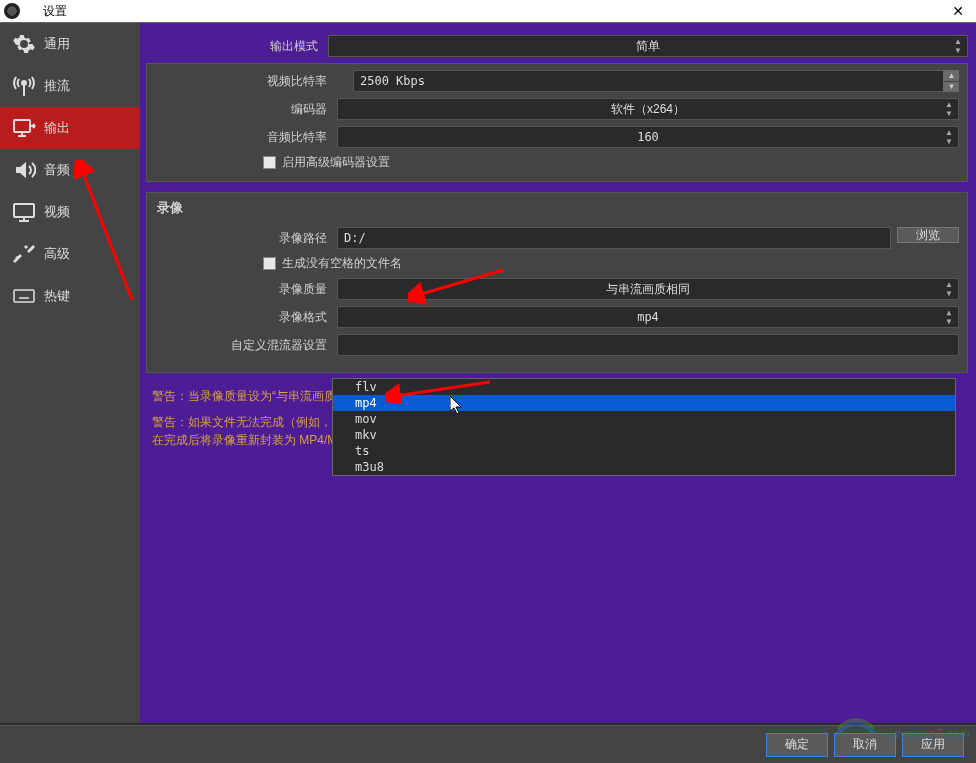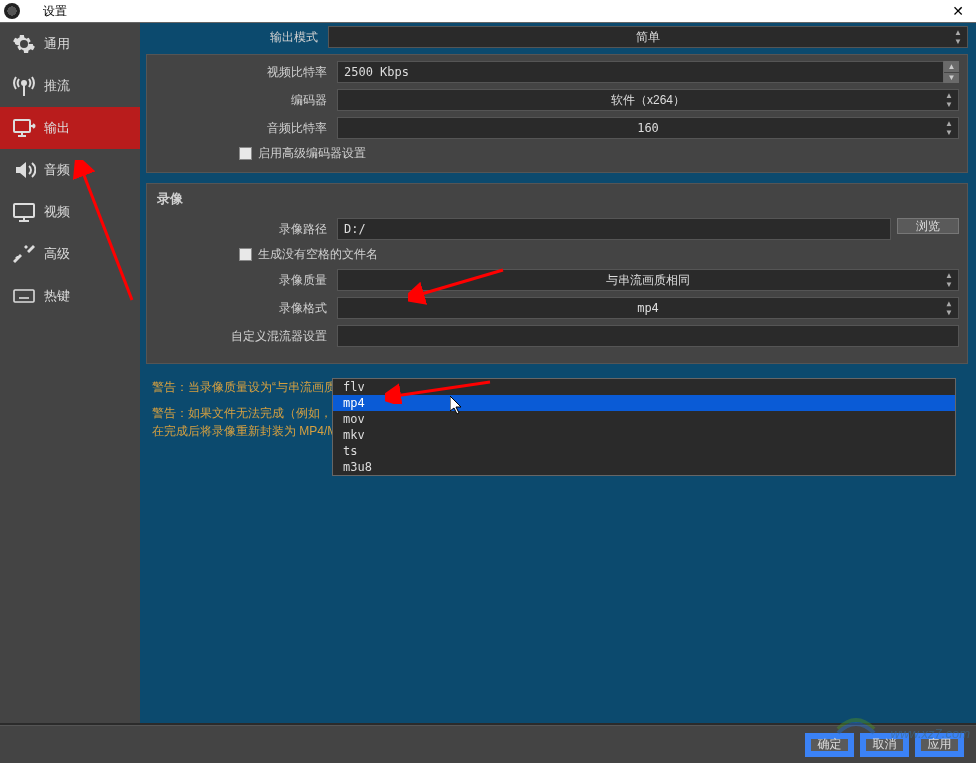--- a/index.html
+++ b/index.html
@@ -7,44 +7,44 @@
 .titlebar { height: 23px; background: #fff; display: flex; align-items: center; padding: 0 4px; border-bottom: 1px solid #666; }
 .titlebar .obs-icon { width: 16px; height: 16px; background: radial-gradient(circle at 50% 50%, #555 40%, #222 42%); border-radius: 50%; position: relative; }
 .titlebar .title-text { color: #000; margin-left: 23px; font-size: 12px; }
 .titlebar .close { margin-left: auto; color: #000; font-size: 14px; padding: 0 8px; cursor: pointer; }
 .body-wrap { display: flex; height: 700px; background: #444444; }
 .sidebar { width: 140px; background: #444444; }
 .sidebar-item { display: flex; align-items: center; height: 42px; padding-left: 10px; color: #ddd; cursor: pointer; }
 .sidebar-item.active { background: #b91c1c; }
 .sidebar-item .s-icon { width: 28px; height: 28px; display: flex; align-items: center; justify-content: center; }
 .sidebar-item .s-label { margin-left: 6px; font-size: 13px; }
-.main { flex: 1; background: #0c4a6e; padding: 3px 8px 0 6px; overflow: hidden; position: relative; }
+.main { flex: 1; background: #4c1d95; padding: 12px 8px 0 6px; overflow: hidden; position: relative; }
 .row { display: flex; align-items: center; margin-bottom: 6px; }
 .row-label { width: 182px; text-align: right; padding-right: 10px; color: #d0d0d0; font-size: 12px; }
 .field { flex: 1; }
 .select-box { background: #2a2a2a; border: 1px solid #555; height: 22px; display: flex; align-items: center; padding: 0 6px; color: #ddd; position: relative; justify-content: center; }
 .spin { width: 16px; background: #555; display: flex; flex-direction: column; border-left: 1px solid #666; }
 .spin-wrap { display: flex; height: 22px; }
-.spin-input { flex: 1; background: #2a2a2a; border: 1px solid #555; border-right: none; padding: 0 6px; color: #ddd; display: flex; align-items: center; }
+.spin-input { flex: 1; background: #2a2a2a; border: 1px solid #555; border-right: none; padding: 0 6px; color: #ddd; display: flex; align-items: center; margin-left: 16px; }
 .spin-btn { flex: 1; display: flex; align-items: center; justify-content: center; background: #6a6a6a; font-size: 8px; color: #ccc; }
 .spin-btn + .spin-btn { border-top: 1px solid #444; }
 .arrows { position: absolute; right: 2px; top: 2px; bottom: 2px; width: 14px; display: flex; flex-direction: column; align-items: center; justify-content: center; color: #aaa; font-size: 8px; }
 .panel { border: 1px solid #555; margin-top: 4px; padding: 6px 8px 10px 8px; position: relative; background: #444444; }
 .panel-title { color: #d0d0d0; font-size: 13px; margin-bottom: 10px; margin-left: 2px; font-weight: bold; }
-.checkbox-row { display: flex; align-items: center; margin-left: 84px; margin-top: 4px; }
+.checkbox-row { display: flex; align-items: center; margin-left: 108px; margin-top: 4px; }
 .chk { width: 13px; height: 13px; background: #e8e8e8; border: 1px solid #888; margin-right: 6px; }
 .text-input { background: #2a2a2a; border: 1px solid #555; height: 22px; padding: 0 6px; color: #ddd; font-family: monospace; display: flex; align-items: center; }
 .browse-btn { width: 62px; height: 16px; background: #5a5a5a; border: 1px solid #777; color: #ddd; display: flex; align-items: center; justify-content: center; margin-left: 6px; cursor: pointer; }
 .dropdown-open { position: absolute; left: 332px; right: 20px; top: 378px; background: #2a2a2a; border: 1px solid #666; z-index: 10; }
-.dd-item { padding: 1px 10px; font-family: monospace; font-size: 12px; color: #ddd; cursor: pointer; }
+.dd-item { padding: 1px 22px; font-family: monospace; font-size: 12px; color: #ddd; cursor: pointer; }
 .dd-item.sel { background: #0a5bd6; color: #fff; }
 .warning { color: #d6a040; font-size: 12px; line-height: 1.5; margin-top: 14px; padding: 0 6px; }
 .warning.w2 { margin-top: 8px; }
 .footer { position: absolute; bottom: 0; left: 0; right: 0; height: 38px; background: #444444; display: flex; align-items: center; justify-content: flex-end; padding-right: 12px; gap: 6px; border-top: 1px solid #555;}
-.footer-btn { width: 49px; height: 24px; background: #5a5a5a; border: 6px solid #3b82f6; color: #ddd; display: flex; align-items: center; justify-content: center; cursor: pointer; font-size: 12px;}
+.footer-btn { width: 62px; height: 24px; background: #5a5a5a; border: 1px solid #3b82f6; color: #ddd; display: flex; align-items: center; justify-content: center; cursor: pointer; font-size: 12px;}
 .red-arrow { position: absolute; pointer-events: none; z-index: 20; }
 .cursor { position: absolute; left: 450px; top: 396px; z-index: 30; pointer-events: none; }
 .watermark { position: absolute; right: 6px; bottom: 22px; color: #3b6a8c; font-size: 13px; font-style: italic; opacity: .6; z-index: 5; }
 .watermark-logo { position: absolute; right: 100px; bottom: 26px; width: 40px; height: 28px; z-index: 5; opacity: .5; }
 svg.icon { width: 24px; height: 24px; }
 </style>
 </head>
 <body>
 
 <div class="titlebar">

